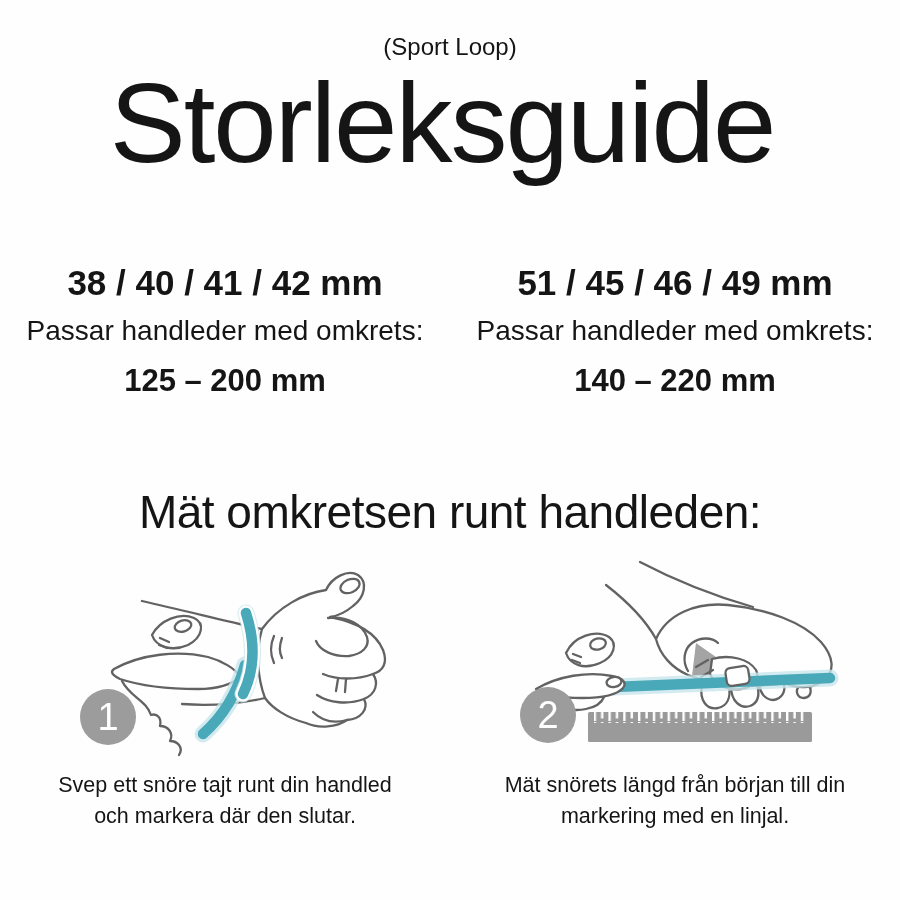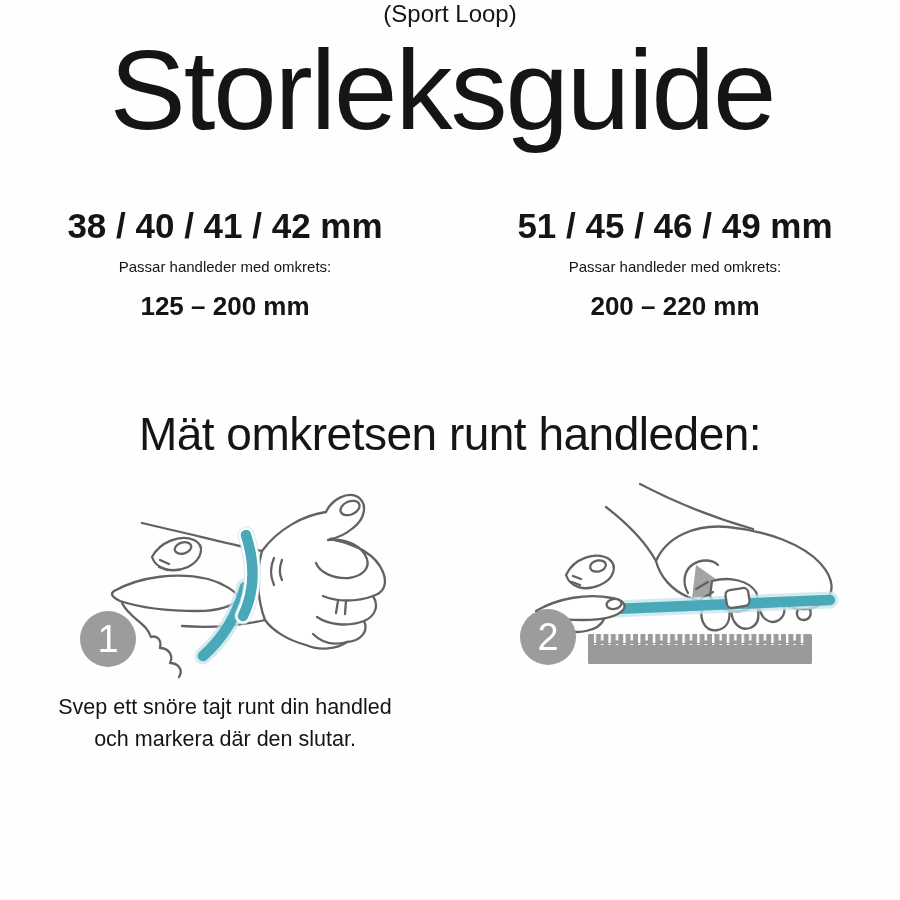--- a/index.html
+++ b/index.html
@@ -13,27 +13,27 @@
   }
   *{box-sizing:border-box;}
   html,body{margin:0;padding:0;}
   body{
     width:900px;height:900px;overflow:hidden;
     background:var(--background);
     color:var(--text-black);
     font-family:"Liberation Sans","DejaVu Sans",sans-serif;
     text-align:center;
   }
-  .subtitle{padding-top:0;font-size:24px;line-height:1.2;}
+  .subtitle{padding-top:33px;font-size:24px;line-height:1.2;}
   .title{margin:4px 16px 0 0;font-size:114px;font-weight:400;letter-spacing:-2px;line-height:1.0;}
-  .sizes{display:flex;margin-top:60px;}
+  .sizes{display:flex;margin-top:84px;}
   .size-col{flex:1;}
   .size-col .case-sizes{margin:0;font-size:35px;font-weight:bold;line-height:1.08;}
-  .size-col .fits{margin:13px 0 0 0;font-size:15px;line-height:1.15;}
-  .size-col .range{margin-top:17px;font-size:26px;font-weight:bold;line-height:1.1;}
+  .size-col .fits{margin:13px 0 0 0;font-size:28px;line-height:1.15;}
+  .size-col .range{margin-top:17px;font-size:31px;font-weight:bold;line-height:1.1;}
   .measure-heading{margin:88px 0 0 0;font-size:46px;font-weight:400;line-height:1.15;letter-spacing:-0.5px;}
   .steps{display:flex;margin-top:18px;}
   .step{flex:1;margin:0;}
   .illustration{position:relative;height:205px;}
   .ill-1{width:360px;margin-left:56px;}
   .ill-2{width:390px;margin-left:40px;}
   .step-circle{
     position:absolute;width:56px;height:56px;border-radius:50%;
     background:var(--step-circle-gray);color:#fff;
     display:flex;align-items:center;justify-content:center;
@@ -66,21 +66,21 @@
 
   <section class="sizes">
     <div class="size-col">
       <h2 class="case-sizes">38 / 40 / 41 / 42 mm</h2>
       <p class="fits">Passar handleder med omkrets:</p>
       <div class="range">125 – 200 mm</div>
     </div>
     <div class="size-col">
       <h2 class="case-sizes">51 / 45 / 46 / 49 mm</h2>
       <p class="fits">Passar handleder med omkrets:</p>
-      <div class="range">200 – 220 mm</div>
+      <div class="range">140 – 220 mm</div>
     </div>
   </section>
 
   <section class="measure">
     <h2 class="measure-heading">Mät omkretsen runt handleden:</h2>
 
     <div class="steps">
 
       <figure class="step">
         <div class="illustration ill-1">
@@ -159,17 +159,18 @@
               <path class="ln" d="M 83,97 L 91,100 M 82,103 L 90,106"></path>
               <path class="wh" d="M 46,132 C 68,119 98,114 122,119 C 133,121 137,126 133,131 C 127,138 110,141 92,141 C 72,141 54,138 46,132 Z"></path>
               <ellipse class="wh" cx="124" cy="125" rx="7.5" ry="5" transform="rotate(-10 124 125)"></ellipse>
               <path class="ln" d="M 58,141 C 66,151 82,155 96,152 C 106,150 112,145 114,140"></path>
             </g>
           </svg>
           <div class="step-circle">
             <span>2</span>
           </div>
         </div>
+        <figcaption class="cap-2">Mät snörets längd från början till din markering med en linjal.</figcaption>
       </figure>
 
     </div>
   </section>
 </div>
 
 </body></html>

